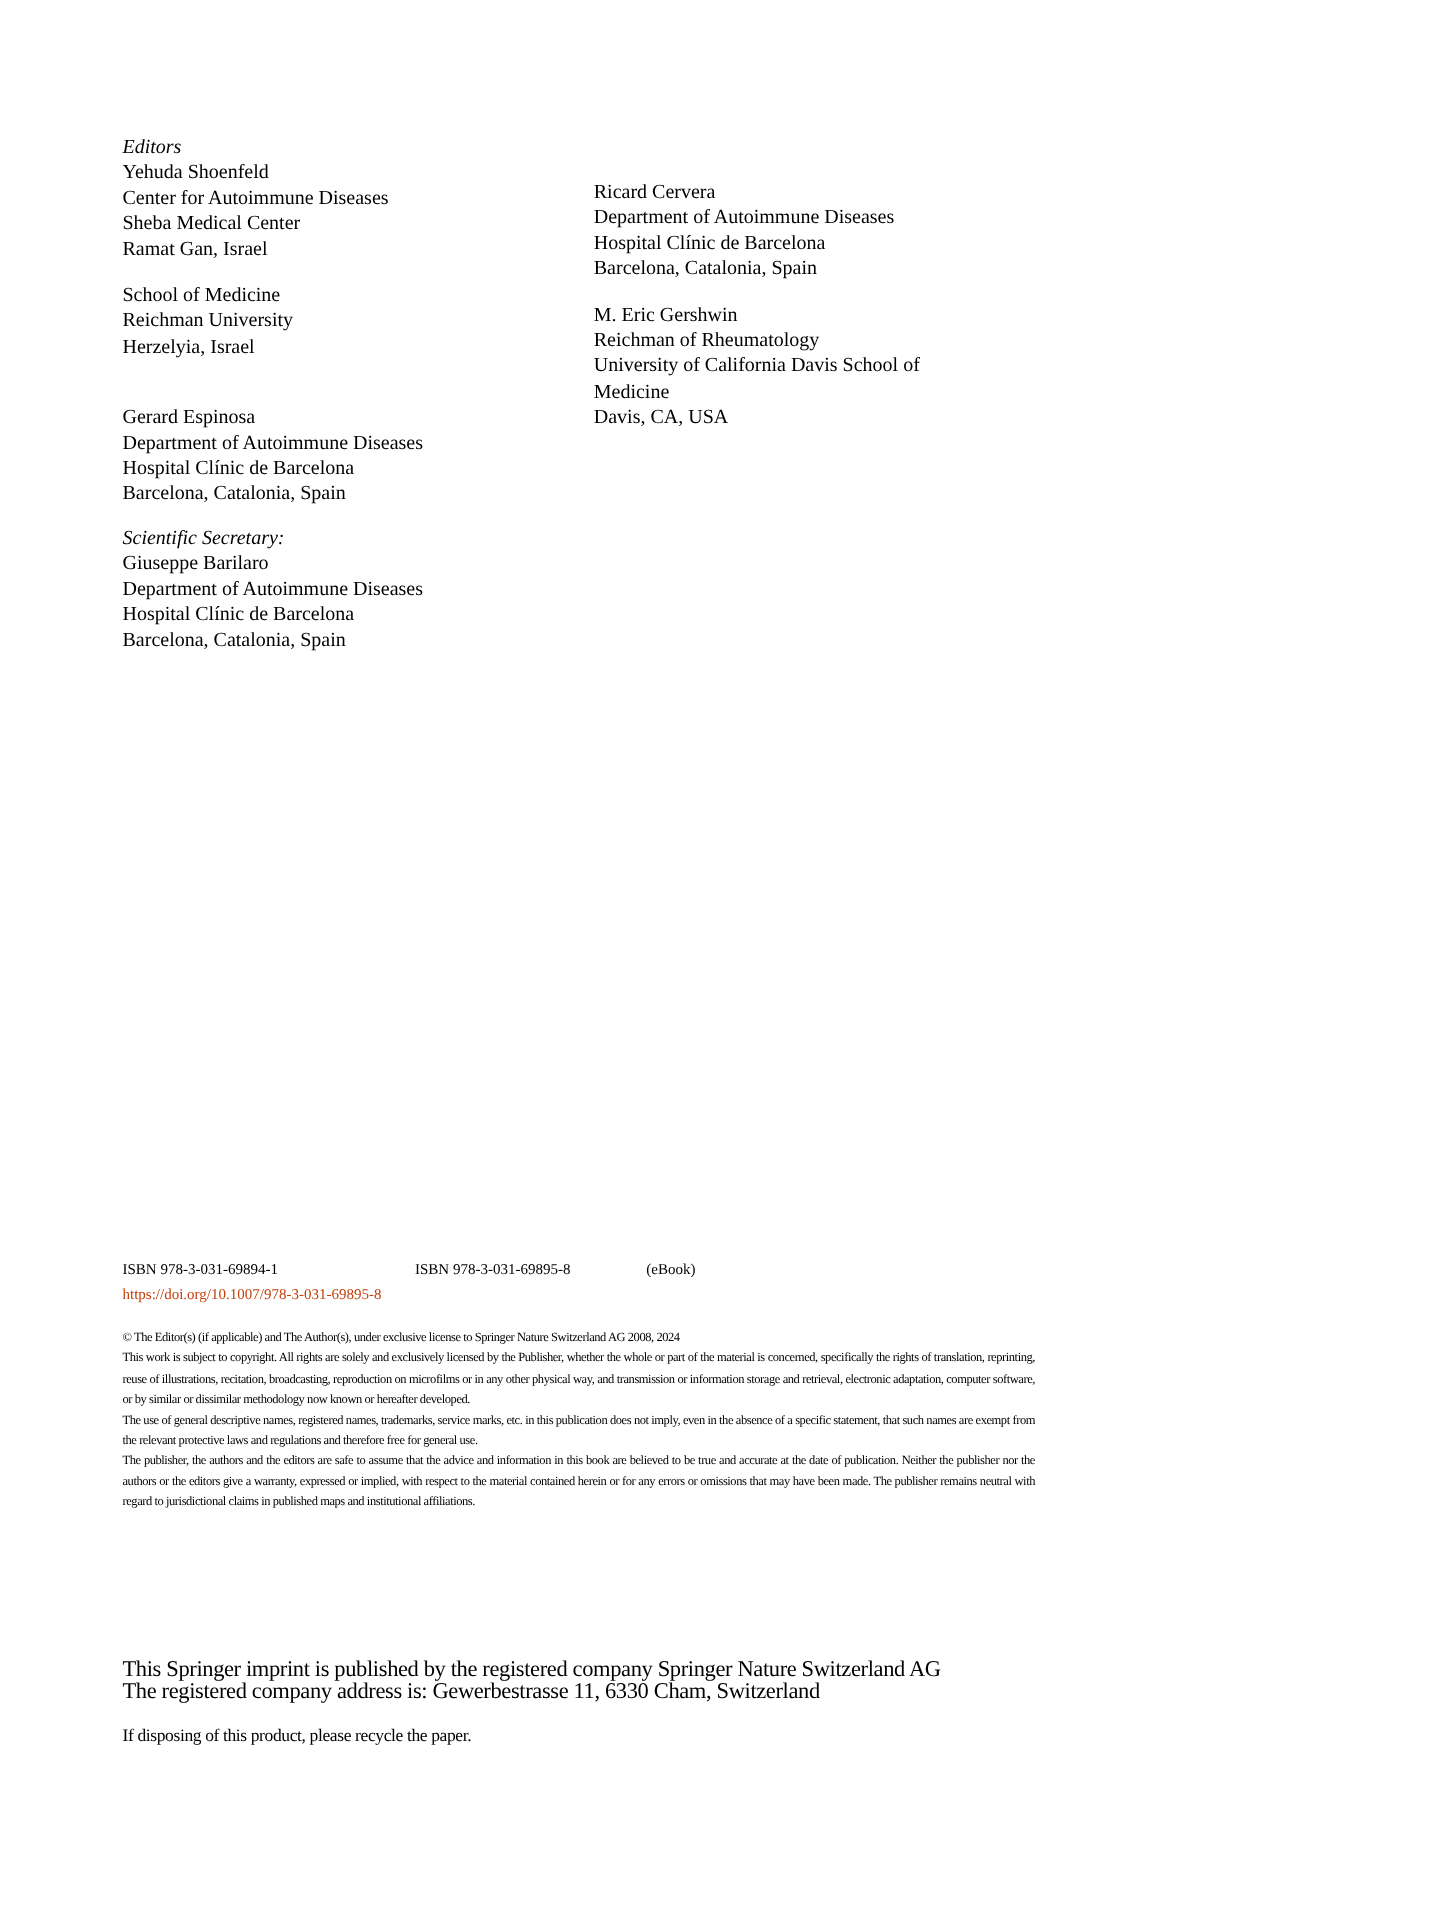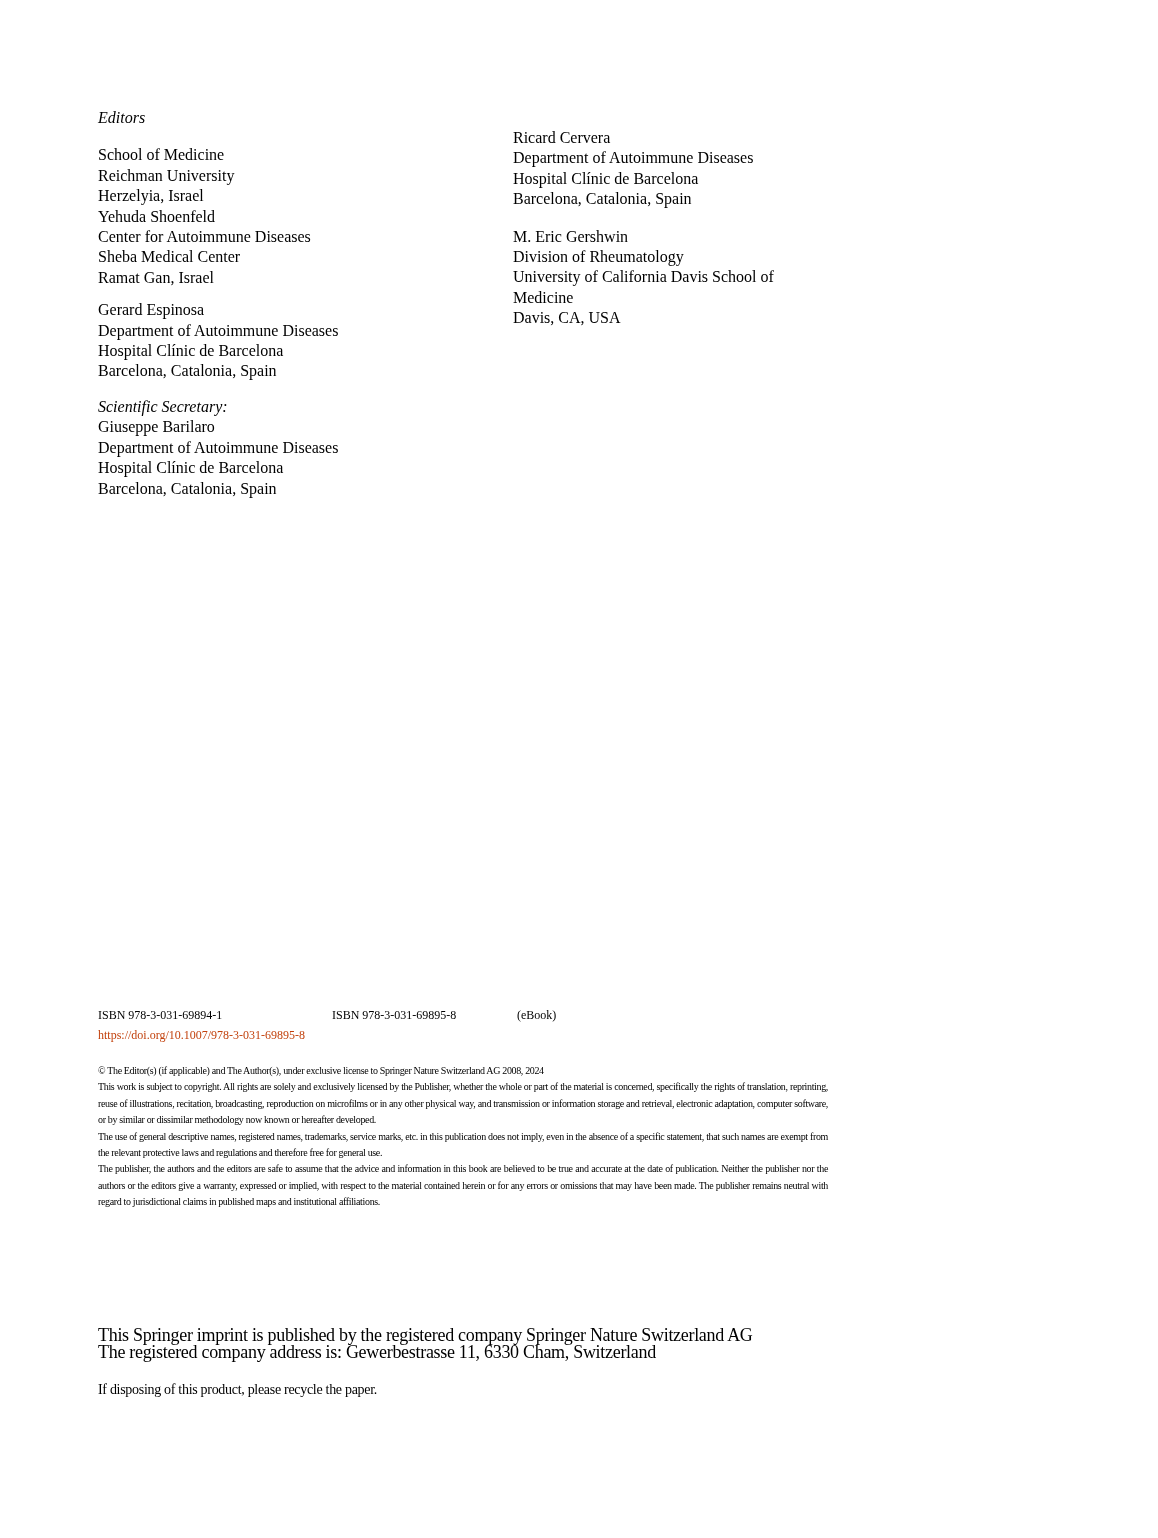--- a/index.html
+++ b/index.html
@@ -14,26 +14,26 @@
   }
 
   
   .addr-col {
     position: absolute;
     font-size: 16px;
     line-height: 20.4px;
     white-space: nowrap;
   }
   #col-left  { left: 98px;  top: 108px; }
-  #col-right { left: 475px; top: 128px; margin-left: 38px; }
+  #col-right { left: 475px; top: 144px; }
   .role-label { font-style: italic; }
   .addr-block { margin: 0; }
   .gap-sm { margin-top: 15px; }
   .gap-md { margin-top: 17px; }
-  .gap-lg { margin-top: 12px; }
+  .gap-lg { margin-top: 36px; }
 
   
   #isbn-block {
     position: absolute;
     left: 98px;
     top: 1006px;
     width: 740px;
     font-size: 12px;
     line-height: 19.5px;
   }
@@ -77,31 +77,31 @@
   }
 </style>
 </head>
 <body>
 
 <div class="page">
 
   <div class="addr-col" id="col-left">
     <div class="role-label">Editors</div>
 
-    <div class="addr-block gap-md">
-      <div>School of Medicine</div>
-      <div>Reichman University</div>
-      <div>Herzelyia, Israel</div>
-    </div>
-
     <div class="addr-block">
       <div>Yehuda Shoenfeld</div>
       <div>Center for Autoimmune Diseases</div>
       <div>Sheba Medical Center</div>
       <div>Ramat Gan, Israel</div>
+    </div>
+
+    <div class="addr-block gap-md">
+      <div>School of Medicine</div>
+      <div>Reichman University</div>
+      <div>Herzelyia, Israel</div>
     </div>
 
     <div class="addr-block gap-lg">
       <div>Gerard Espinosa</div>
       <div>Department of Autoimmune Diseases</div>
       <div>Hospital Clínic de Barcelona</div>
       <div>Barcelona, Catalonia, Spain</div>
     </div>
 
     <div class="role-label gap-sm">Scientific Secretary:</div>
@@ -117,21 +117,21 @@
   <div class="addr-col" id="col-right">
     <div class="addr-block">
       <div>Ricard Cervera</div>
       <div>Department of Autoimmune Diseases</div>
       <div>Hospital Clínic de Barcelona</div>
       <div>Barcelona, Catalonia, Spain</div>
     </div>
 
     <div class="addr-block gap-md">
       <div>M. Eric Gershwin</div>
-      <div>Division of Rheumatology</div>
+      <div>Reichman of Rheumatology</div>
       <div>University of California Davis School of</div>
       <div>Medicine</div>
       <div>Davis, CA, USA</div>
     </div>
   </div>
 
   <div id="isbn-block">
     <div class="isbn-row">
       <span class="isbn-print">ISBN 978-3-031-69894-1</span>
       <span class="isbn-ebook">ISBN 978-3-031-69895-8</span>

